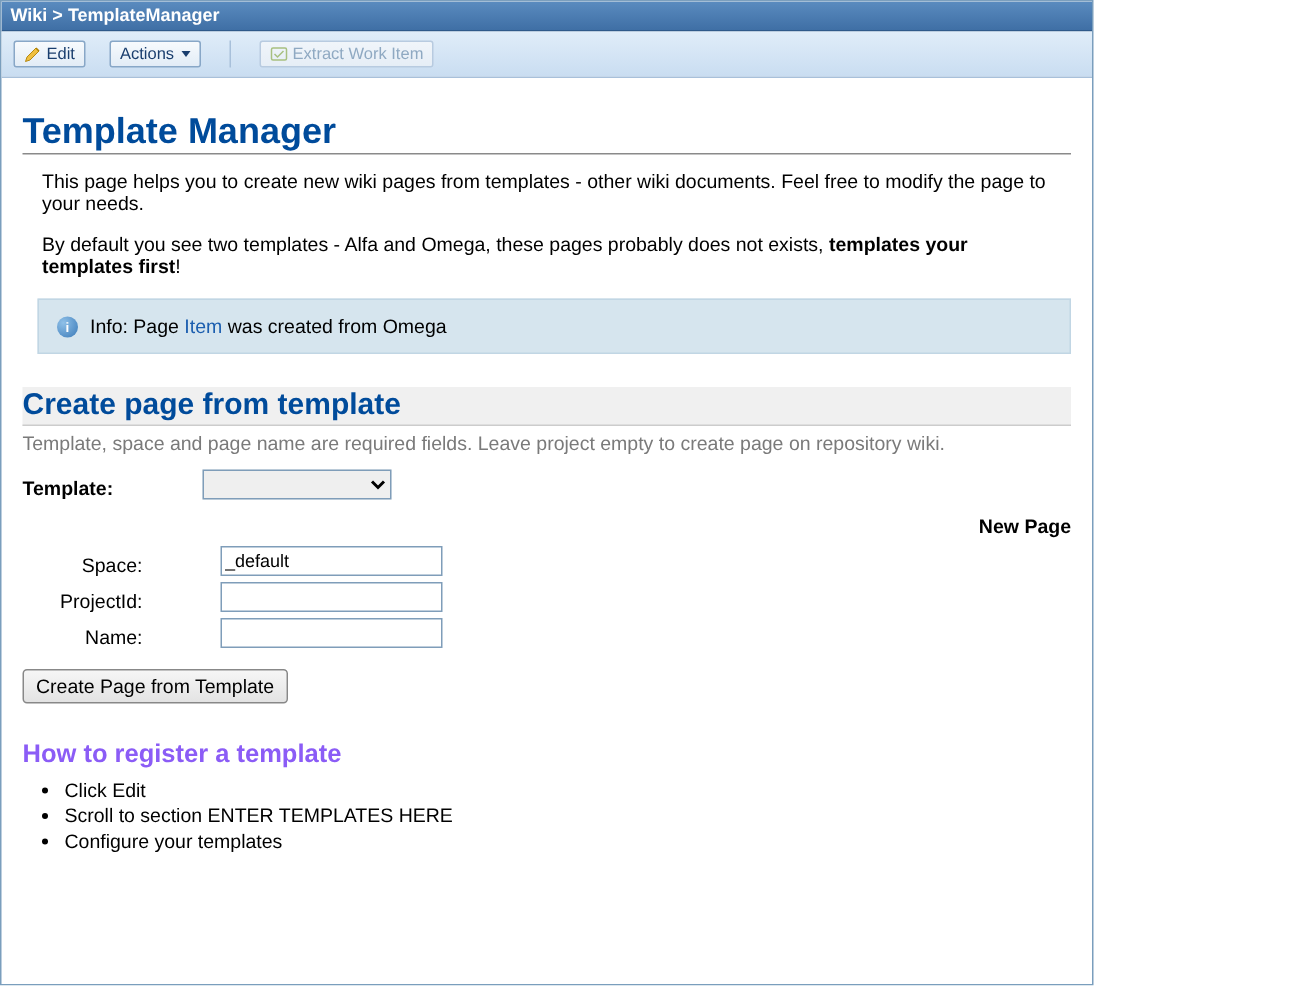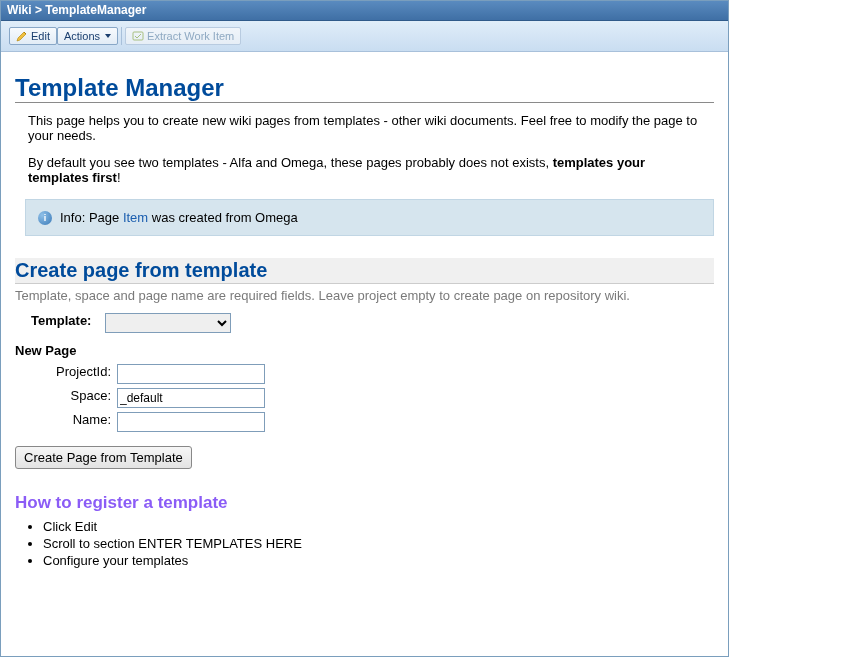--- a/index.html
+++ b/index.html
@@ -26,21 +26,21 @@
     font-size: 12px;
     padding: 2px 6px 3px;
     border-bottom: 1px solid #2f5a8a;
   }
   .toolbar {
     background: linear-gradient(to bottom, #e0edf9 0%, #c9ddf1 100%);
     border-bottom: 1px solid #a8c0da;
     padding: 6px 8px;
     display: flex;
     align-items: flex-start;
-    gap: 0;
+    gap: 16px;
   }
   .tb-btn {
     display: inline-flex;
     align-items: center;
     gap: 3px;
     background: linear-gradient(to bottom, #f7fafd, #e2ecf6);
     border: 1px solid #88a7c7;
     padding: 2px 6px;
     font-size: 11px;
     color: #1a3e6e;
@@ -122,39 +122,41 @@
     font-weight: bold;
     margin: 18px 0 6px 0;
   }
   .hint {
     color: #7a7a7a;
     font-size: 13px;
     margin: 4px 0 10px;
   }
   .form-row {
     display: flex;
-    align-items: flex-start;
-    margin: 4px 16px;
+    align-items: flex-end;
+    margin: 4px 0;
+    gap: 46px;
   }
   .form-row label.bold { font-weight: bold; }
   .form-row label { width: 74px; text-align: left; font-size: 13px; }
   .form-row.indent label { width: 68px; text-align: right; margin-right: 6px; }
   .form-row select, .form-row input[type=text] {
     font-family: inherit;
     font-size: 12px;
     padding: 1px 2px;
     border: 1px solid #7f9db9;
     height: 20px;
   }
   .form-row select { width: 126px; }
   .form-row input[type=text] { width: 148px; }
   .sub-heading {
     font-weight: bold;
     font-size: 13px;
     margin: 10px 0 6px 0;
+    text-align: right;
   }
   .indent-block { padding-left: 12px; }
   .action-button {
     margin: 10px 0 6px 0;
     font-family: inherit;
     font-size: 13px;
     padding: 3px 8px;
     background: linear-gradient(to bottom,#f6f6f6,#e3e3e3);
     border: 1px solid #888;
     border-radius: 3px;
@@ -218,26 +220,26 @@
 
     <div class="form-row">
       <label class="bold">Template:</label>
       <select></select>
     </div>
 
     <div class="sub-heading">New Page</div>
 
     <div class="indent-block">
       <div class="form-row indent">
+        <label>Space:</label>
+        <input type="text" value="_default" style="">
+      </div>
+      <div class="form-row indent">
         <label>ProjectId:</label>
         <input type="text" style="">
-      </div>
-      <div class="form-row indent">
-        <label>Space:</label>
-        <input type="text" value="_default" style="">
       </div>
       <div class="form-row indent">
         <label>Name:</label>
         <input type="text" style="">
       </div>
     </div>
 
     <button class="action-button">Create Page from Template</button>
 
     <h2 class="section2">How to register a template</h2>

